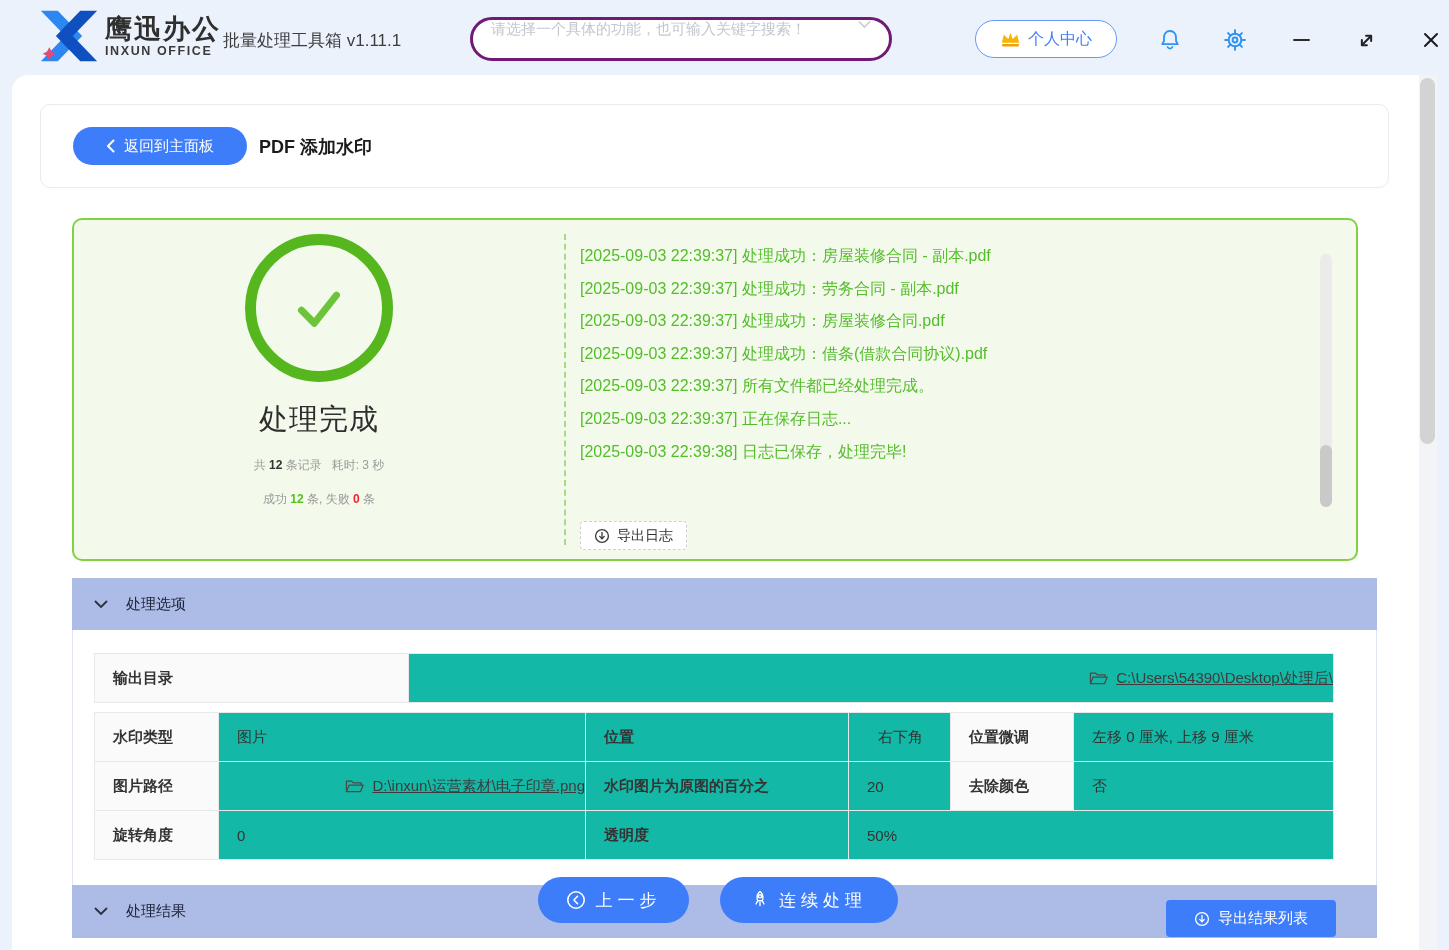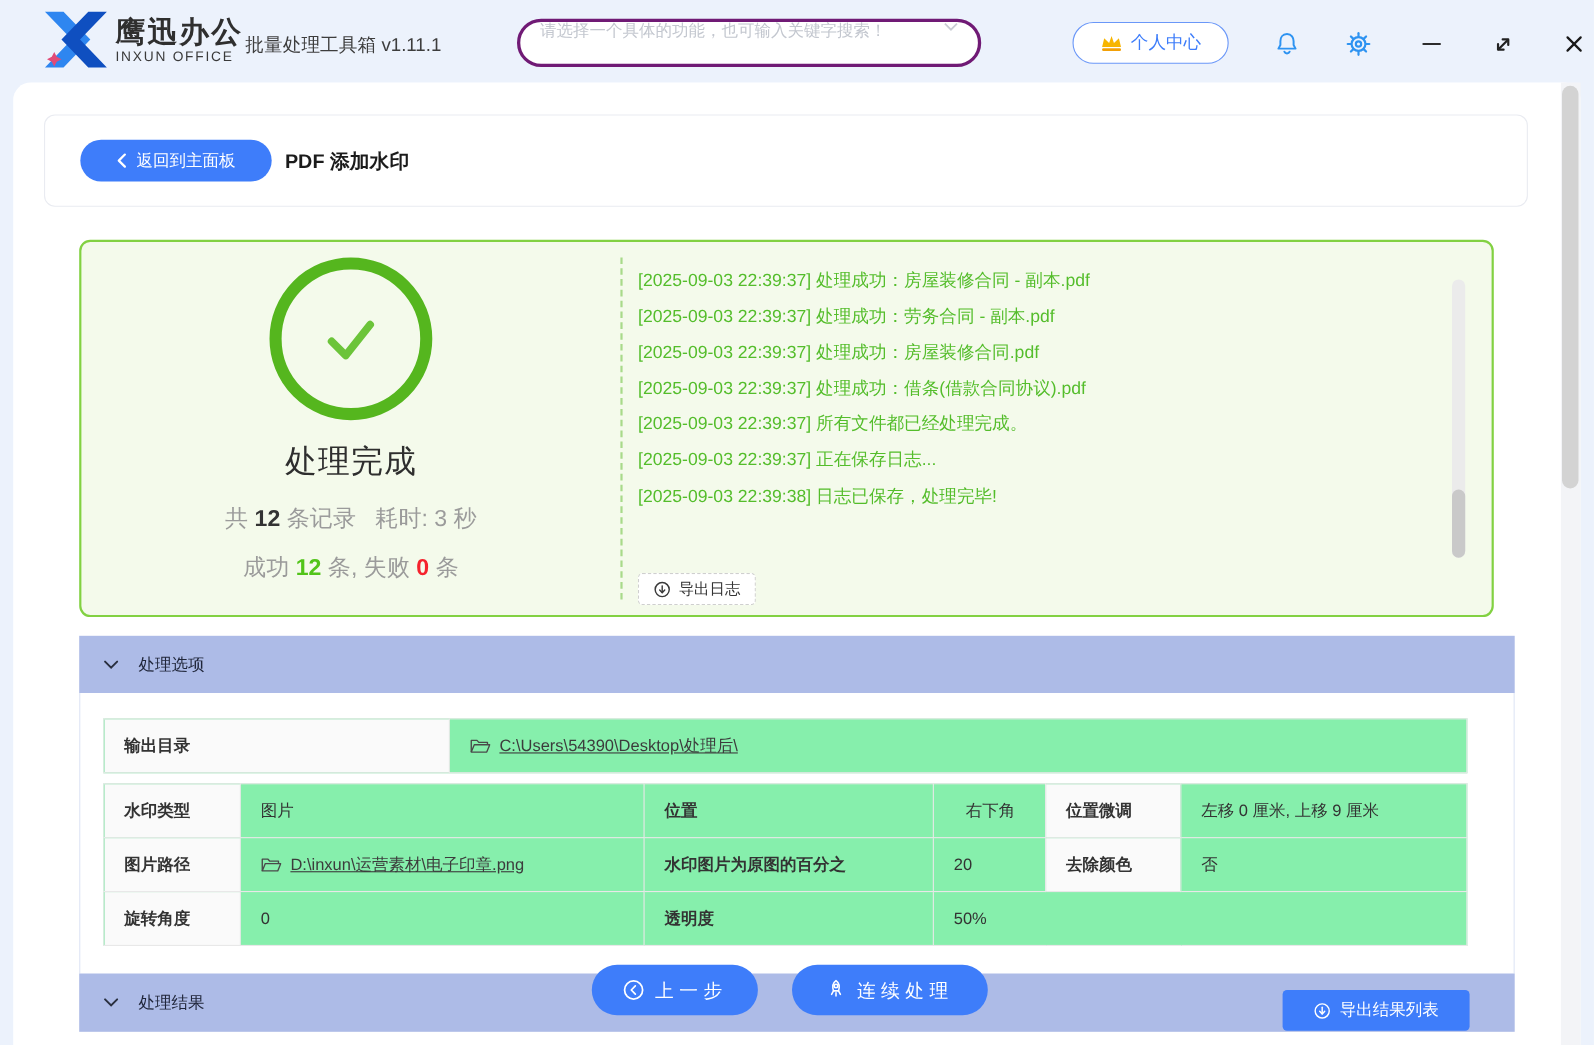--- a/index.html
+++ b/index.html
@@ -4,21 +4,21 @@
 <style>
   * { margin:0; padding:0; box-sizing:border-box; }
   html,body { width:1449px; height:950px; overflow:hidden; }
   body { font-family:"Liberation Sans","DejaVu Sans",sans-serif; background:#ecf2fc; position:relative; }
 
   
   .titlebar { position:absolute; left:15px; top:0; width:1449px; height:62px;padding-left:36px; }
   .logo-wrap { position:absolute; left:24px; top:8px; display:flex; align-items:center; }
   .brand { margin-left:6px; }
   .brand-cn { font-size:27px; font-weight:bold; color:#2f2f2f; letter-spacing:2px; line-height:30px; }
-  .brand-en { font-size:12.5px; font-weight:normal; color:#3a3a3a; letter-spacing:1.6px; }
+  .brand-en { font-size:12.5px; font-weight:bold; color:#3a3a3a; letter-spacing:1.6px; }
   .app-title { position:absolute; left:208px; top:29px; font-size:17px; color:#3d3d3d; }
   .search-box { position:absolute; left:455px; top:17px; width:422px; height:44px; background:#fff;
     border:3px solid #701a75; border-radius:22px; display:flex; align-items:flex-start; padding:0 18px; }
   .search-box input { flex:1; border:none; outline:none; font-size:15px; color:#333; background:transparent;
     font-family:inherit; }
   .search-box input::placeholder { color:#c3c7cf; }
   .user-center { position:absolute; left:960px; top:20px; width:142px; height:38px; background:#fff;
     border:1px solid #6a97f8; border-radius:19px; display:flex; align-items:center; justify-content:center;
     gap:7px; cursor:pointer; }
   .user-center span { font-size:16px; color:#3e7dfa; }
@@ -37,21 +37,21 @@
     justify-content:center; gap:9px; cursor:pointer; font-family:inherit; }
   .page-title { position:absolute; left:259px; top:135px; font-size:18px; font-weight:bold; color:#1b1b1b; }
 
   
   .success-panel { position:absolute; left:72px; top:218px; width:1286px; height:343px;
     background:#f4faeb; border:2px solid #82d142; border-radius:10px; }
   .summary { position:absolute; left:0; top:0; width:490px; height:100%; text-align:center; }
   .ok-circle { width:148px; height:148px; border:11px solid #55b61e; border-radius:50%;
     margin:14px auto 0 auto; display:flex; align-items:center; justify-content:center; }
   .status-title { margin-top:18px; font-size:29px; font-weight:500; color:#2e2e2e; letter-spacing:1px; }
-  .stat-line { margin-top:17px; font-size:21px; color:#9b9b9b; }
+  .stat-line { margin-top:17px; font-size:12px; color:#9b9b9b; }
   .stat-line .num { font-weight:bold; color:#333; }
   .stat-line .num-ok { font-weight:bold; color:#52c41a; }
   .stat-line .num-bad { font-weight:bold; color:#f5222d; }
   .v-divider { position:absolute; left:490px; top:14px; bottom:14px; width:0;
     border-left:2px dashed #a8da8a; }
   .log-list { position:absolute; left:506px; top:20px; width:800px; list-style:none; }
   .log-list li { font-size:16px; line-height:32.6px; color:#54bd2b; white-space:nowrap; }
   .export-log-btn { position:absolute; left:506px; top:301px; height:29px; padding:0 13px;
     background:#fff; border:1px dashed #cfcfcf; border-radius:4px; display:flex; align-items:center;
     gap:7px; font-size:14px; color:#333; cursor:pointer; font-family:inherit; }
@@ -63,30 +63,30 @@
   
   .section-bar { position:absolute; left:72px; width:1305px; height:52px; background:#adbbe7;
     display:flex; align-items:center; cursor:pointer; }
   .section-bar .chev { margin-left:22px; display:flex; }
   .section-bar .sec-title { margin-left:18px; font-size:15px; color:#20263a; }
   .bar-options { top:578px; }
   .bar-results { top:885px; height:53px; }
   .section-body { position:absolute; left:72px; top:630px; width:1305px; height:255px; background:#fff;
     border-left:1px solid #dfe5f5; border-right:1px solid #dfe5f5; }
 
-  table.opt { border-collapse:collapse; background:#86efac; table-layout:fixed; }
+  table.opt { border-collapse:collapse; background:#14b8a6; table-layout:fixed; }
   table.opt td { border:1px solid #e8e8e8; font-size:15px; color:#333; padding:0 0 0 18px;
     height:49px; overflow:hidden; white-space:nowrap; }
   td.lbl { background:#fafafa; font-weight:bold; color:#1f1f1f; }
   td.lbl3 { font-weight:bold; color:#1f1f1f; }
   .out-table { position:absolute; left:94px; top:653px; width:1240px; }
   .out-table td { height:50px; }
   .opt-table { position:absolute; left:94px; top:712px; width:1240px; }
   .pathlink { color:#3c3c3c; text-decoration:underline; cursor:pointer; }
-  .cell-flex { display:flex; align-items:center; gap:8px; }
+  .cell-flex { display:flex; align-items:center; gap:8px;justify-content:flex-end; }
 
   
   .pill-btn { position:absolute; height:46px; background:#3e7dfa; border:none; border-radius:23px;
     color:#fff; display:flex; align-items:center; justify-content:center; gap:10px; cursor:pointer;
     font-family:inherit; }
   .pill-btn .btxt { font-size:17px; letter-spacing:5px; color:#fff; }
   .btn-prev { left:538px; top:877px; width:151px; }
   .btn-cont { left:720px; top:877px; width:178px; }
   .btn-export-results { position:absolute; left:1166px; top:900px; width:170px; height:37px;
     background:#3e7dfa; border:none; border-radius:4px; color:#fff; font-size:15px; display:flex;

